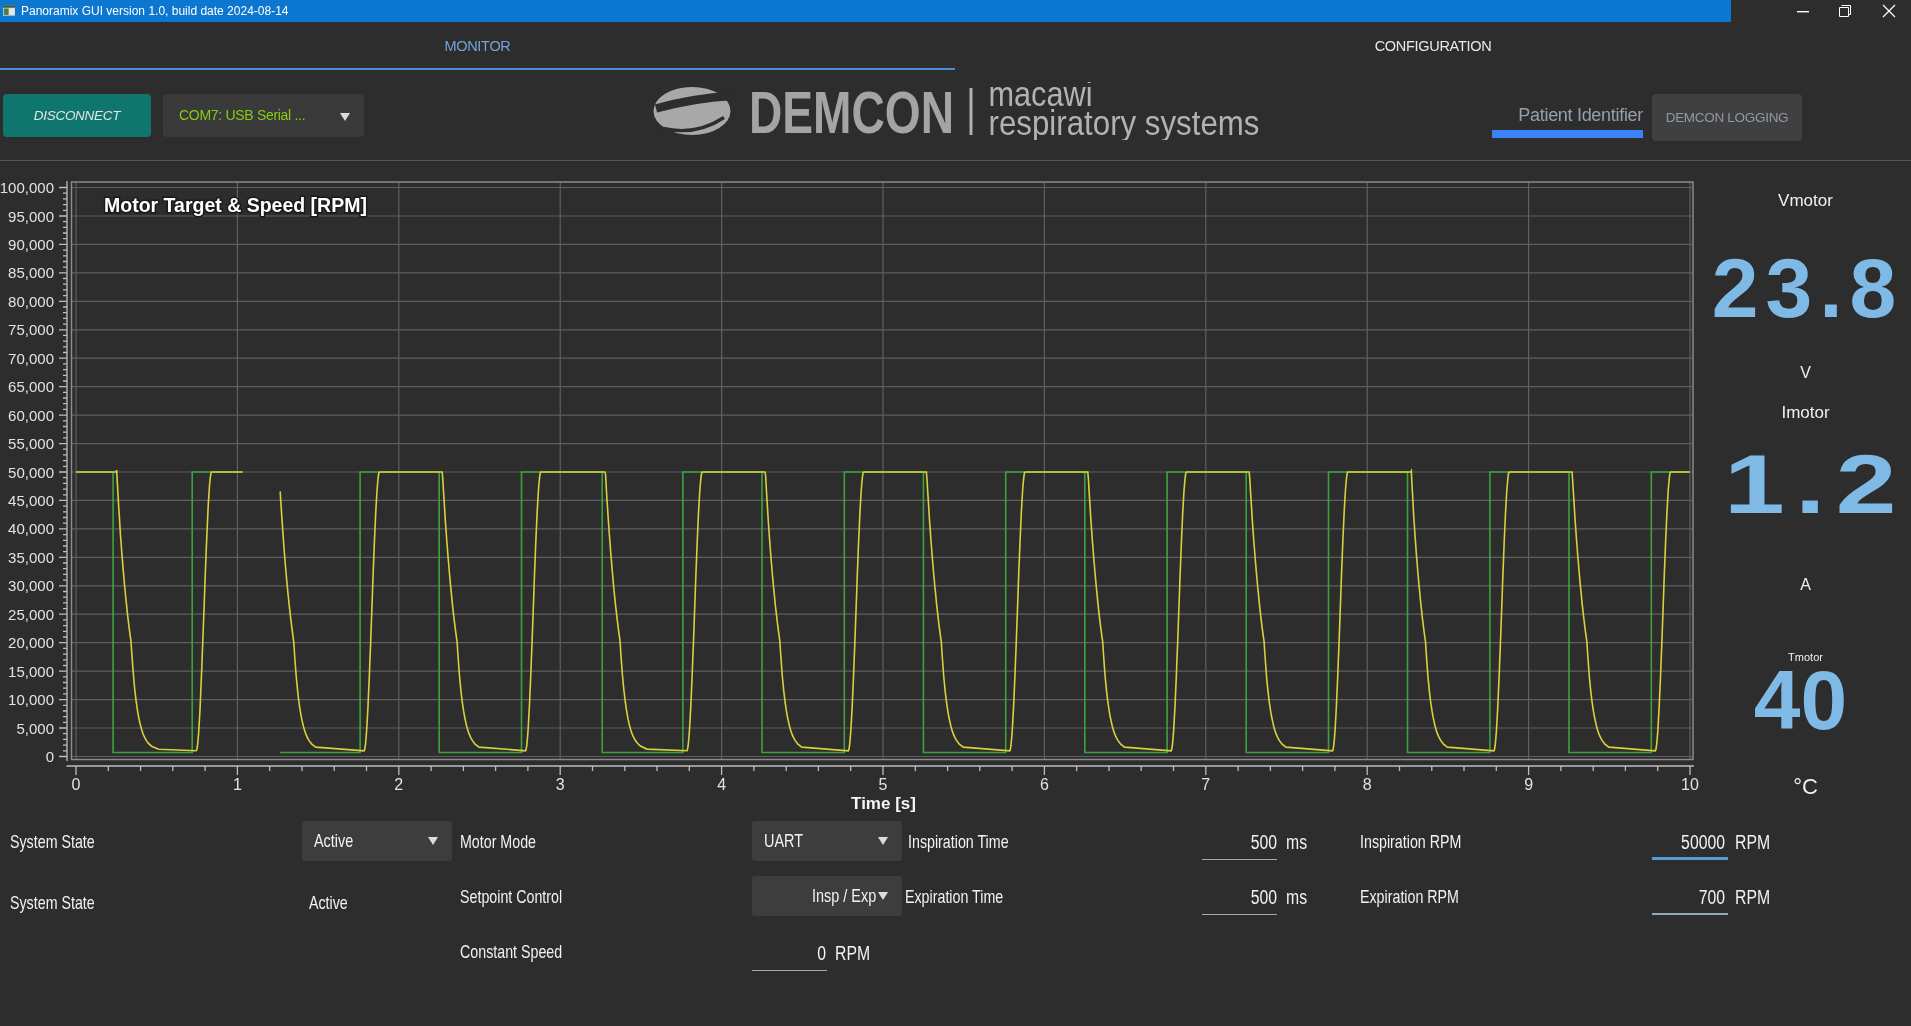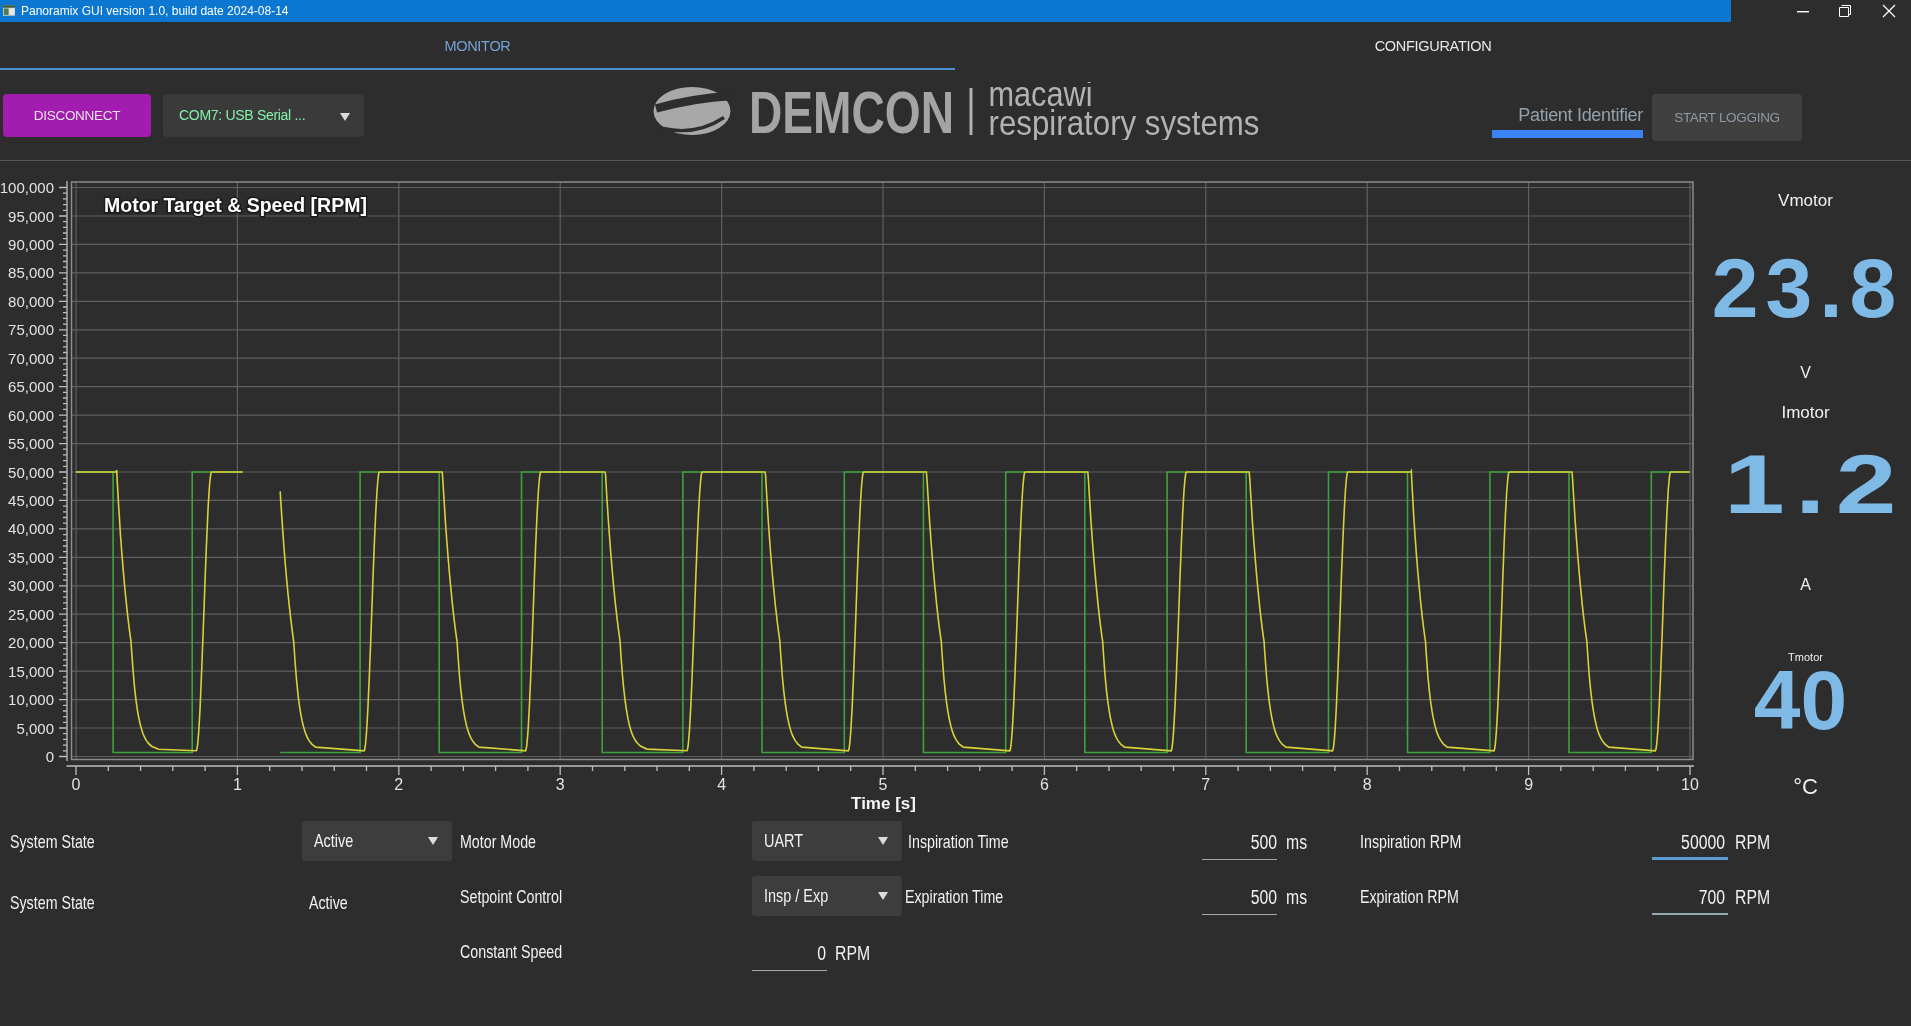--- a/index.html
+++ b/index.html
@@ -7,22 +7,22 @@
 
 #titlebar { position:absolute; left:0; top:0; width:1731px; height:22px; background:#0b77d0; color:#fff; }
 #titletext { position:absolute; left:21px; top:4px; font-size:12px; color:#fff; }
 #appicon { position:absolute; left:3px; top:5px; width:12px; height:11px; }
 .wbtn { position:absolute; top:0; height:22px; width:34px; color:#fff; }
 
 #tabs { position:absolute; left:0; top:22px; width:1911px; height:48px; background:#2d2d2d; }
 #tab1 { position:absolute; left:0; top:0; width:955px; height:48px; text-align:center; line-height:48px; font-size:14.5px; letter-spacing:-0.3px; color:#74a3d5; border-bottom:2px solid #4a8fd4; }
 #tab2 { position:absolute; left:955px; top:0; width:956px; height:48px; text-align:center; line-height:48px; font-size:14.5px; letter-spacing:-0.3px; color:#e8e8e8; }
 
-#btn-disconnect { position:absolute; left:3px; top:94px; width:148px; height:43px; background:#a21caf; border-radius:4px; color:#e4e4e4; font-size:13.5px; text-align:center; line-height:43px; letter-spacing:-0.3px; }
-#dd-com { position:absolute; left:163px; top:94px; width:201px; height:43px; background:#3a3a3a; border-radius:4px; color:#86efac; font-size:14px; letter-spacing:-0.3px; line-height:43px; padding-left:16px; }
+#btn-disconnect { position:absolute; left:3px; top:94px; width:148px; height:43px; background:#0f766e; border-radius:4px; color:#e4e4e4; font-size:13.5px; text-align:center; line-height:43px; letter-spacing:-0.3px;font-style:italic; }
+#dd-com { position:absolute; left:163px; top:94px; width:201px; height:43px; background:#3a3a3a; border-radius:4px; color:#84cc16; font-size:14px; letter-spacing:-0.3px; line-height:43px; padding-left:16px; }
 .ddarrow { position:absolute; width:0; height:0; border-left:5.5px solid transparent; border-right:5.5px solid transparent; border-top:8px solid #dcdcdc; }
 
 #logo { position:absolute; left:650px; top:82px; width:660px; height:58px; }
 #patid { position:absolute; left:1492px; top:105px; width:151px; height:33px; border-bottom:8px solid #3b82f6; color:#94a0ab; font-size:18px; letter-spacing:-0.3px; text-align:right; }
 #btn-log { position:absolute; left:1652px; top:94px; width:150px; height:47px; background:#404040; border-radius:4px; color:#8f99a3; font-size:13.5px; text-align:center; line-height:47px; letter-spacing:-0.3px; }
 #hsep { position:absolute; left:0; top:160px; width:1911px; height:1px; background:#565656; }
 
 .rp { position:absolute; left:1700px; width:211px; text-align:center; color:#f0f0f0; font-weight:normal; }
 .rpbig { position:absolute; left:1690px; width:221px; text-align:center; color:#7fb9e6; font-weight:bold; font-size:84px; }
 
@@ -63,21 +63,21 @@
 <div id="logo"><svg width="660" height="58" viewBox="0 0 660 58">
 <ellipse cx="42" cy="29" rx="38.5" ry="24" fill="#a8a8a8"></ellipse>
 <path d="M6,26.5 Q44,16 81.5,14" stroke="#2d2d2d" stroke-width="8.5" fill="none"></path>
 <path d="M13,46.5 Q46,54 74,35.5" stroke="#2d2d2d" stroke-width="3.4" fill="none"></path>
 <text x="99" y="51" font-family="Liberation Sans, sans-serif" font-size="59" font-weight="bold" fill="#a4a4a4" textLength="205" lengthAdjust="spacingAndGlyphs">DEMCON</text>
 <rect x="319.5" y="6" width="3" height="47" fill="#b0b0b0"></rect>
 <text x="338.5" y="23.5" font-family="Liberation Sans, sans-serif" font-size="35" fill="#b2b2b2" textLength="104" lengthAdjust="spacingAndGlyphs">macawi</text>
 <text x="338.5" y="52.5" font-family="Liberation Sans, sans-serif" font-size="35" fill="#b2b2b2" textLength="271" lengthAdjust="spacingAndGlyphs">respiratory systems</text>
 </svg></div>
 <div id="patid">Patient Identifier</div>
-<div id="btn-log">START LOGGING</div>
+<div id="btn-log">DEMCON LOGGING</div>
 <div id="hsep"></div>
 
 <div class="rp" style="top:191px; font-size:17px;">Vmotor</div>
 <div class="rpbig" style="top:240px; left:1697px; letter-spacing:7px;">23.8</div>
 <div class="rp" style="top:364px; font-size:16px;">V</div>
 <div class="rp" style="top:403px; font-size:17px;">Imotor</div>
 <div class="rpbig" style="top:436px; left:1705px; letter-spacing:8px; transform:scaleX(1.3); transform-origin:center;">1.2</div>
 <div class="rp" style="top:576px; font-size:16px;">A</div>
 <div class="rp" style="top:615px; font-size:11px;margin-top:36px;">Tmotor</div>
 <div class="rpbig" style="top:652px;">40</div>
@@ -134,21 +134,21 @@
 <div class="uline" style="left:1202px; top:858.5px; width:75px;"></div>
 <div class="unit" style="left:1285.5px; top:830px;">ms</div>
 <div class="lbl" style="left:1359.5px; top:831px;">Inspiration RPM</div>
 <div class="num" style="left:1625px; top:830px;">50000</div>
 <div class="uline" style="left:1652px; top:857px; width:76px; height:2.5px; background:#5b9bd5;"></div>
 <div class="unit" style="left:1735px; top:830px;">RPM</div>
 
 <div class="lbl" style="left:9.5px; top:891.5px;">System State</div>
 <div class="lbl" style="left:309px; top:891.5px;">Active</div>
 <div class="lbl" style="left:459.5px; top:886px;">Setpoint Control</div>
-<div class="dd" style="left:752px; top:876px;"><span class="ddt">Insp / Exp</span><div class="ddarrow" style="right:14px; top:16px;"></div></div>
+<div class="dd" style="left:752px; top:876px;padding-left:48px;"><span class="ddt">Insp / Exp</span><div class="ddarrow" style="right:14px; top:16px;"></div></div>
 <div class="lbl" style="left:905px; top:886px;">Expiration Time</div>
 <div class="num" style="left:1177px; top:885px;">500</div>
 <div class="uline" style="left:1202px; top:913.8px; width:75px;"></div>
 <div class="unit" style="left:1285.5px; top:885px;">ms</div>
 <div class="lbl" style="left:1359.5px; top:886px;">Expiration RPM</div>
 <div class="num" style="left:1625px; top:885px;">700</div>
 <div class="uline" style="left:1652px; top:913px; width:76px; height:2px; background:#93a9b8;"></div>
 <div class="unit" style="left:1735px; top:885px;">RPM</div>
 
 <div class="lbl" style="left:459.5px; top:941px;">Constant Speed</div>

